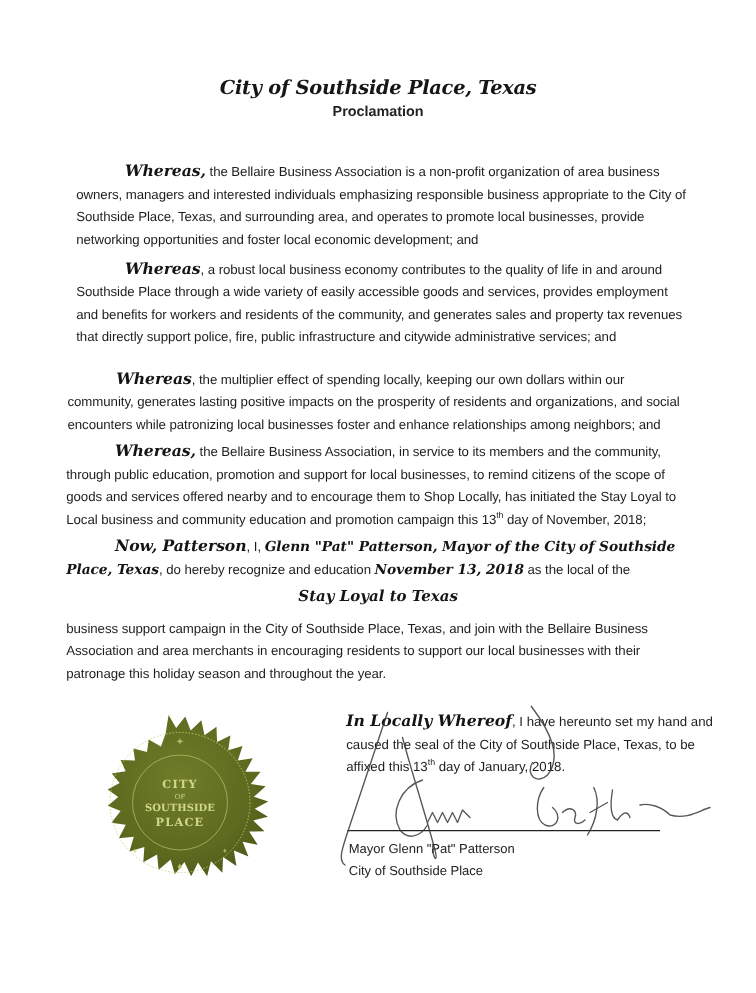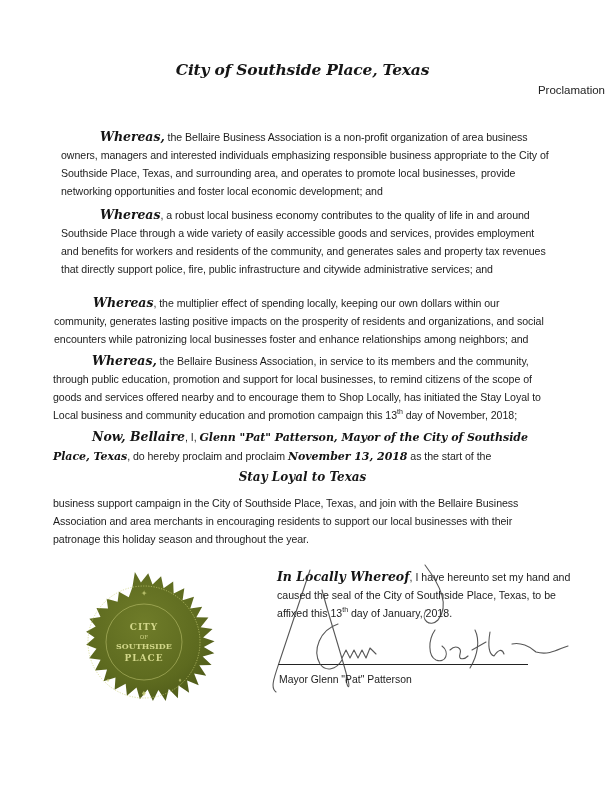--- a/index.html
+++ b/index.html
@@ -2,22 +2,22 @@
 <html><head>
 <meta charset="utf-8">
 <style>
   html, body { margin: 0; padding: 0; background: #ffffff; }
   body { width: 605px; height: 794px; position: relative; overflow: hidden;
          font-family: "Liberation Sans", "DejaVu Sans", sans-serif; color: #1a1a1a; }
   .page { position: absolute; left: 0; top: 0; width: 505px; height: 794px; }
   .title { position: absolute; top: 60px; left: 0; width: 605px; text-align: center;
            font-family: "DejaVu Serif", "Liberation Serif", serif; font-style: italic; font-weight: bold;
            font-size: 15.5px; letter-spacing: -0.2px; color: #161616; }
-  .subtitle { position: absolute; top: 84px; left: 0; width: 605px; text-align: right;
-              font-size: 11.5px; color: #222; }
+  .subtitle { position: absolute; top: 84px; left: 0; width: 605px; text-align: center;
+              font-size: 11.5px; color: #222; font-weight: bold; }
   .para { position: absolute; left: 53px; width: 490px; font-size: 10.6px; line-height: 18px;
           text-indent: 39px; color: #1c1c1c; letter-spacing: -0.05px; }
   .lead { font-family: "DejaVu Serif", "Liberation Serif", serif; font-weight: bold; font-style: italic;
           font-size: 12.5px; color: #141414; }
   .bi { font-family: "DejaVu Serif", "Liberation Serif", serif; font-weight: bold; font-style: italic;
         font-size: 11px; color: #141414; }
   sup { font-size: 7px; vertical-align: 5px; line-height: 0; }
   .campaign { position: absolute; top: 470px; left: 0; width: 605px; text-align: center;
               font-family: "DejaVu Serif", "Liberation Serif", serif; font-weight: bold; font-style: italic;
               font-size: 12px; color: #161616; }
@@ -46,21 +46,21 @@
 
   <p class="para" style="top:293px;margin:1px;">
     <span class="lead">Whereas</span><span>, the multiplier effect of spending locally, keeping our own dollars within our community, generates lasting positive impacts on the prosperity of residents and organizations, and social encounters while patronizing local businesses foster and enhance relationships among neighbors; and</span>
   </p>
 
   <p class="para" style="top:352px;margin:0;">
     <span class="lead">Whereas,</span><span> the Bellaire Business Association, in service to its members and the community, through public education, promotion and support for local businesses, to remind citizens of the scope of goods and services offered nearby and to encourage them to Shop Locally, has initiated the Stay Loyal to Local business and community education and promotion campaign this 13</span><sup>th</sup><span> day of November, 2018;</span>
   </p>
 
   <p class="para" style="top:428px;margin:0;">
-    <span class="lead">Now, Bellaire</span><span>, I, </span><span class="bi">Glenn "Pat" Patterson, Mayor of the City of Southside Place, Texas</span><span>, do hereby proclaim and proclaim </span><span class="bi">November 13, 2018</span><span> as the start of the</span>
+    <span class="lead">Now, Patterson</span><span>, I, </span><span class="bi">Glenn "Pat" Patterson, Mayor of the City of Southside Place, Texas</span><span>, do hereby recognize and education </span><span class="bi">November 13, 2018</span><span> as the local of the</span>
   </p>
 
   <div class="campaign">Stay Loyal to Texas</div>
 
   <p class="para" style="top:494px;margin:0;text-indent:0;">business support campaign in the City of Southside Place, Texas, and join with the Bellaire Business Association and area merchants in encouraging residents to support our local businesses with their patronage this holiday season and throughout the year.</p>
 
   <svg class="seal" viewBox="0 0 156 156">
     <defs>
       <radialGradient id="sealgrad" cx="45%" cy="40%" r="65%">
         <stop offset="0%" stop-color="#6f7c29"></stop>
@@ -99,13 +99,14 @@
       <path d="M 185 70 C 178 80, 178 96, 186 100 C 196 104, 200 92, 192 86"></path>
       <path d="M 200 90 C 206 84, 212 88, 210 94 C 208 100, 214 100, 218 96"></path>
       <path d="M 225 70 C 230 80, 228 95, 220 108"></path>
       <path d="M 222 90 l 14 -8"></path>
       <path d="M 240 72 C 238 84, 238 94, 244 96 C 248 90, 252 88, 254 94"></path>
       <path d="M 262 84 C 270 82, 280 86, 286 92 C 300 96, 310 88, 318 86"></path>
     </g>
   </svg>
 
   <div class="sig-name">Mayor Glenn "Pat" Patterson</div>
+  <div class="sig-city">City of Southside Place</div>
 </div>
 
 </body></html>

